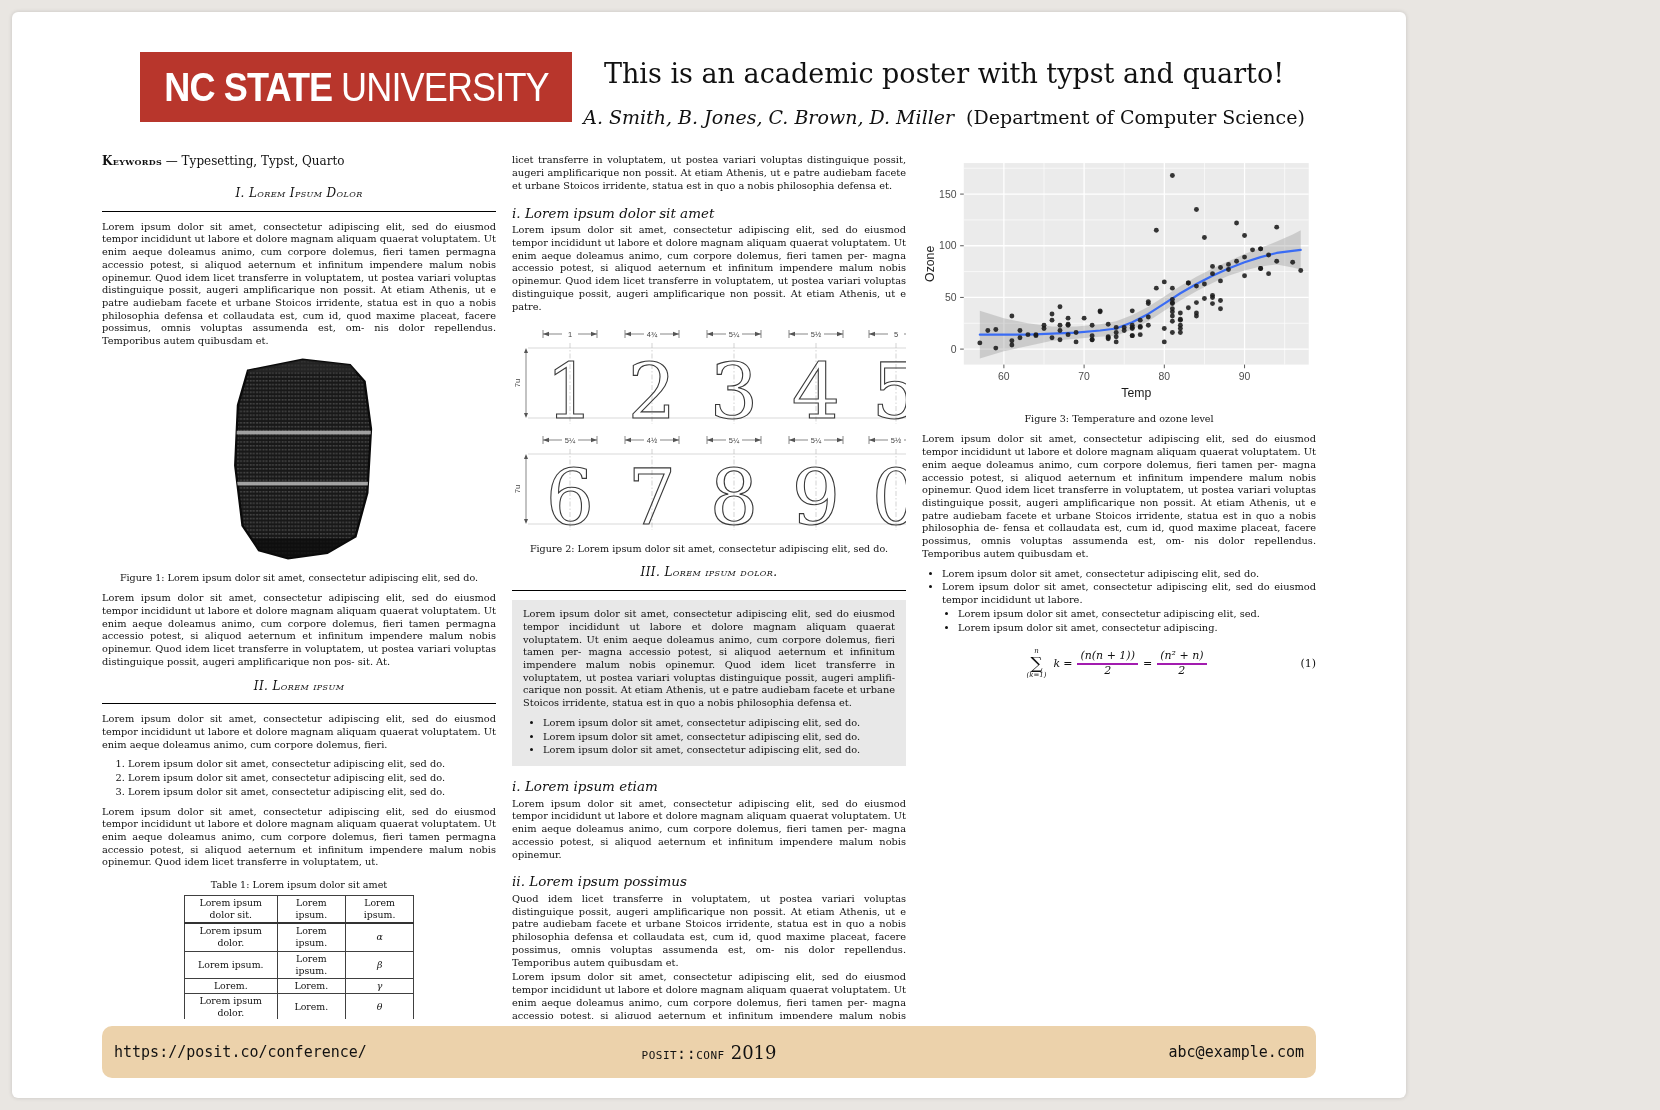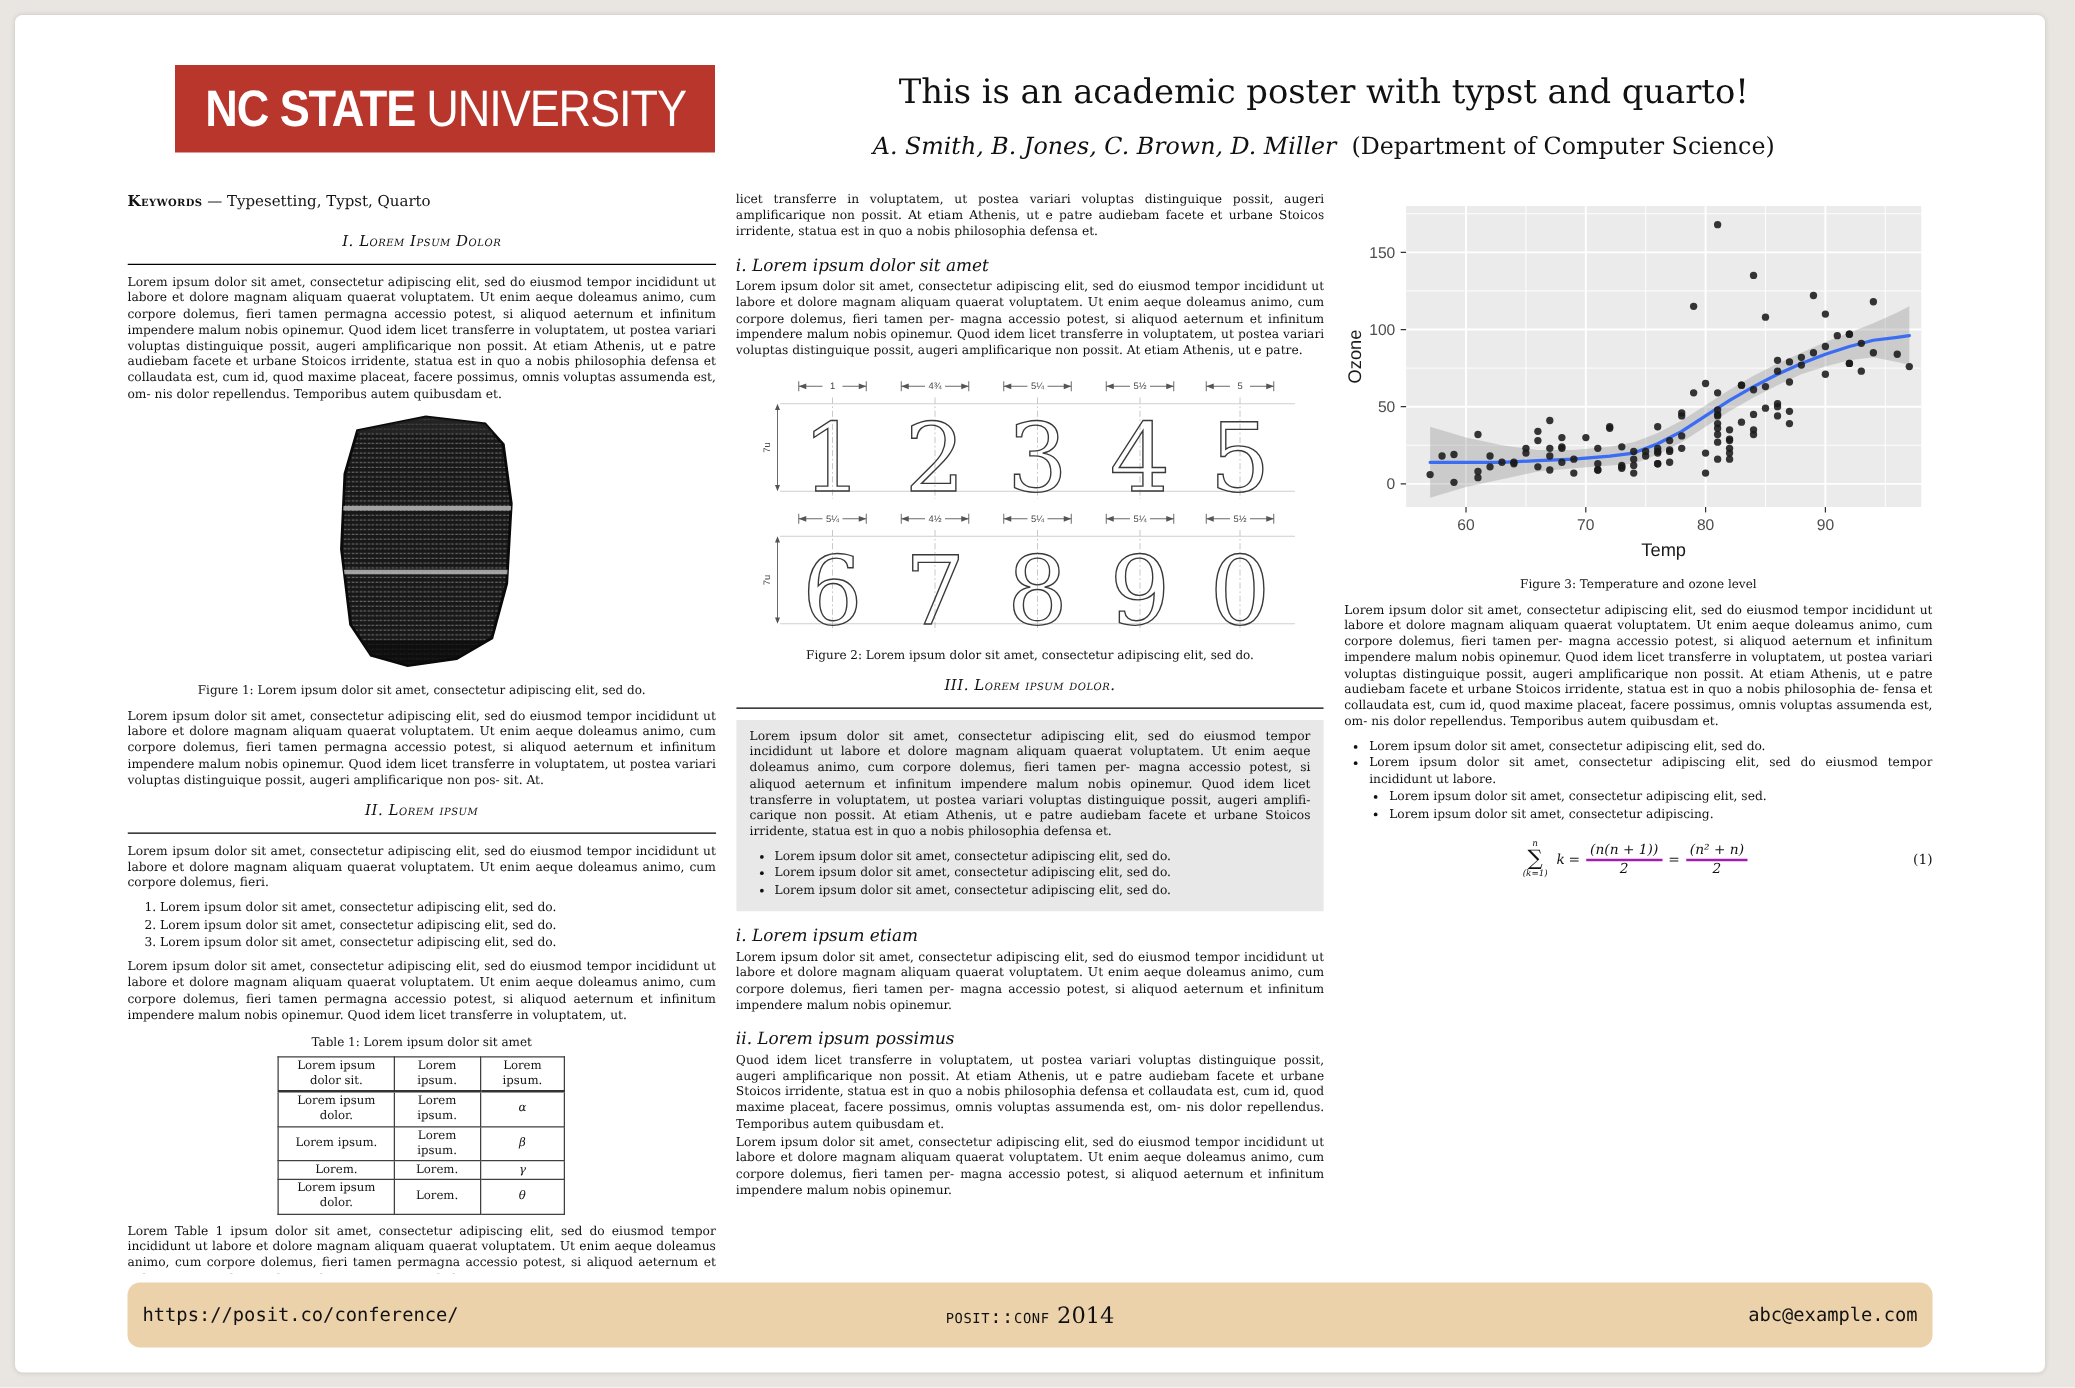--- a/index.html
+++ b/index.html
@@ -1,21 +1,21 @@
 <!DOCTYPE html>
 <html><head>
 <meta charset="utf-8">
 <style>
   html,body{margin:0;padding:0;}
   body{
     width:1660px;height:1110px;background:#e9e6e2;
     font-family:"DejaVu Serif",serif;color:#111;position:relative;overflow:hidden;
   }
   .poster{
-    position:absolute;left:12px;top:12px;width:1624px;height:1086px;
+    position:absolute;left:12px;top:12px;width:1394px;height:1086px;
     background:#ffffff;border-radius:6px;overflow:hidden;
     box-shadow:0 0 4px rgba(0,0,0,.15);
   }
   
   .header{display:flex;align-items:flex-start;padding:40px 90px 0 128px;}
   .logo{
     width:432px;height:70px;background:#b8362c;display:flex;align-items:center;justify-content:center;
     flex:none;
   }
   .logo-text{
@@ -503,17 +503,17 @@
         </span>
         <span class="eq-num">(1)</span>
       </div>
     </div>
   </div>
 
   <div class="footer" style="background: rgb(236, 210, 171);">
     <span>https://posit.co/conference/</span>
     <span class="footer-center">
       <span class="footer-conf">posit::conf</span>
-      <span class="footer-year">2014</span>
+      <span class="footer-year">2019</span>
     </span>
     <span>abc@example.com</span>
   </div>
 </div>
 
 </body></html>

